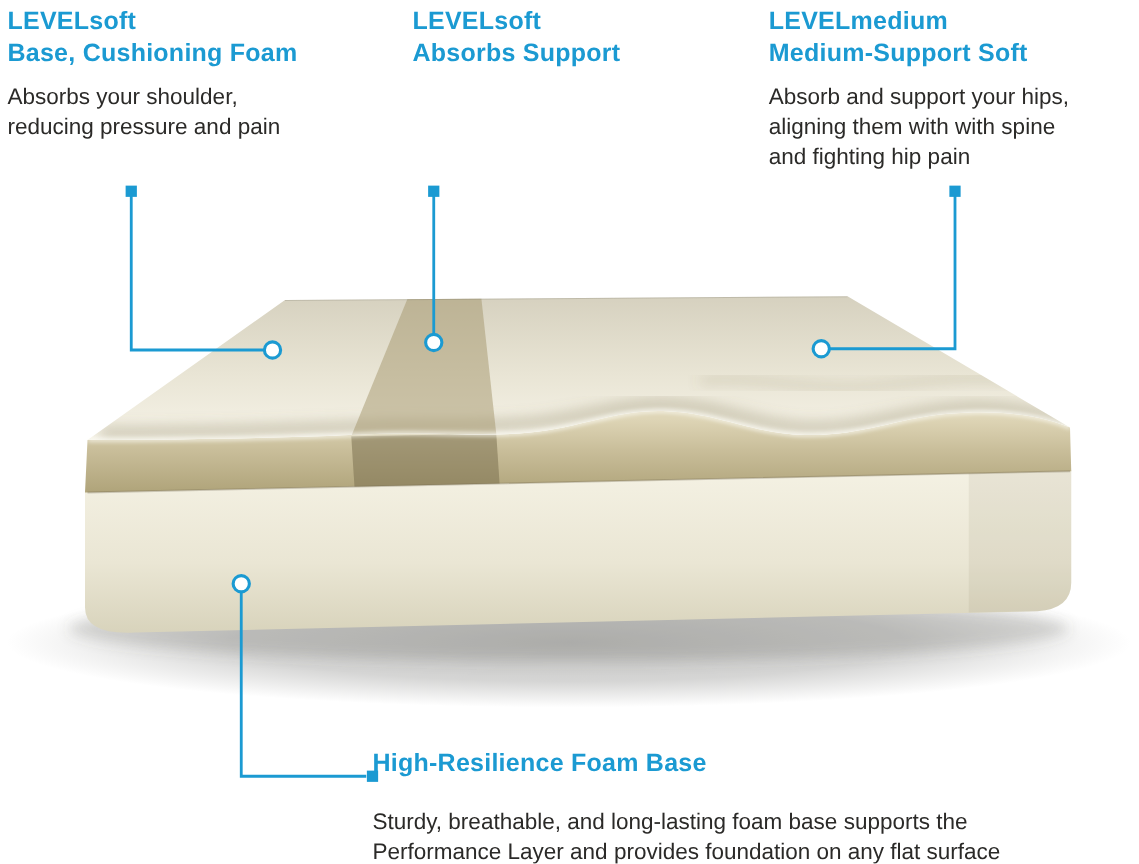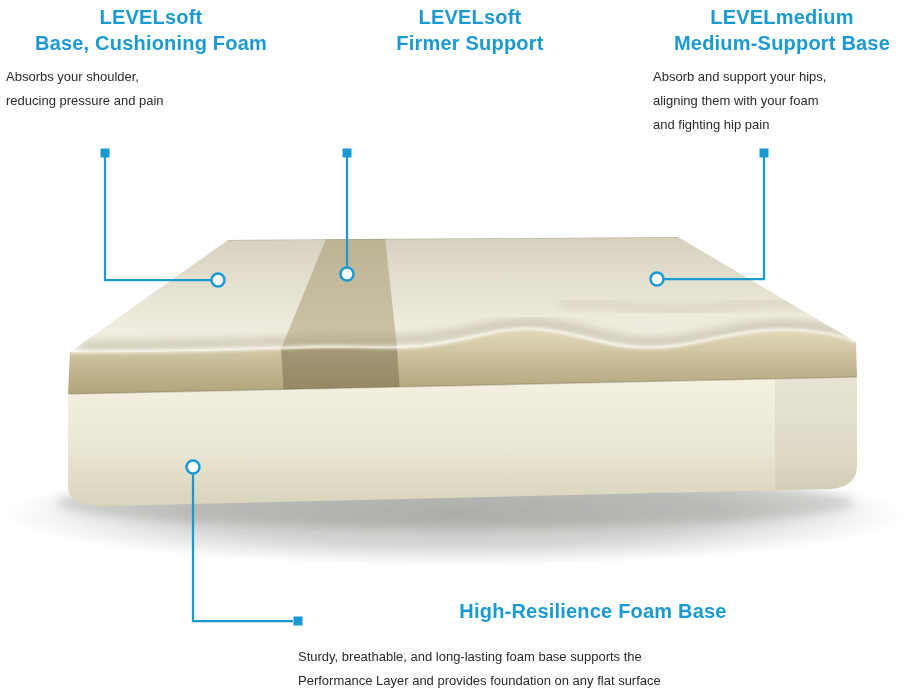--- a/index.html
+++ b/index.html
@@ -21,32 +21,31 @@
   }
   .callout-text {
     position: absolute;
   }
   .brand, .title, .base-title {
     color: var(--color-accent, #1b9ad2);
     font-size: 20px;
     font-weight: 700;
     line-height: 26px;
     letter-spacing: 0.2px;
-    text-align: center;
   }
   .desc {
     color: var(--color-text, #2b2a28);
-    font-size: 13px;
+    font-size: 18px;
     line-height: 24px;
     margin-top: 9px;
     white-space: pre-line;
   }
   .block-soft   { left: 6px;   top: 4px;  width: 290px; }
   .block-firm   { left: 330px; top: 4px;  width: 280px; }
-  .block-medium { left: 653px; top: 4px;  width: 258px; }
+  .block-medium { left: 615px; top: 4px;  width: 258px; }
   .block-base   { left: 298px; top: 598px; width: 590px; }
   .block-base .desc { margin-top: 21px; }
 
   .c-line {
     fill: none;
     stroke: var(--color-accent, #1b9ad2);
     stroke-width: 2.25;
   }
   .c-sq {
     fill: var(--color-accent, #1b9ad2);
@@ -171,28 +170,28 @@
 
   <div class="callout-text block-soft">
     <div class="brand">LEVELsoft</div>
     <div class="title">Base, Cushioning Foam</div>
     <div class="desc">Absorbs your shoulder,
 reducing pressure and pain</div>
   </div>
 
   <div class="callout-text block-firm">
     <div class="brand">LEVELsoft</div>
-    <div class="title">Firmer Support</div>
+    <div class="title">Absorbs Support</div>
   </div>
 
   <div class="callout-text block-medium">
     <div class="brand">LEVELmedium</div>
-    <div class="title">Medium-Support Base</div>
+    <div class="title">Medium-Support Soft</div>
     <div class="desc">Absorb and support your hips,
-aligning them with your foam
+aligning them with with spine
 and fighting hip pain</div>
   </div>
 
   <div class="callout-text block-base">
     <div class="base-title">High-Resilience Foam Base</div>
     <div class="desc">Sturdy, breathable, and long-lasting foam base supports the
 Performance Layer and provides foundation on any flat surface</div>
   </div>
 
 </div>

